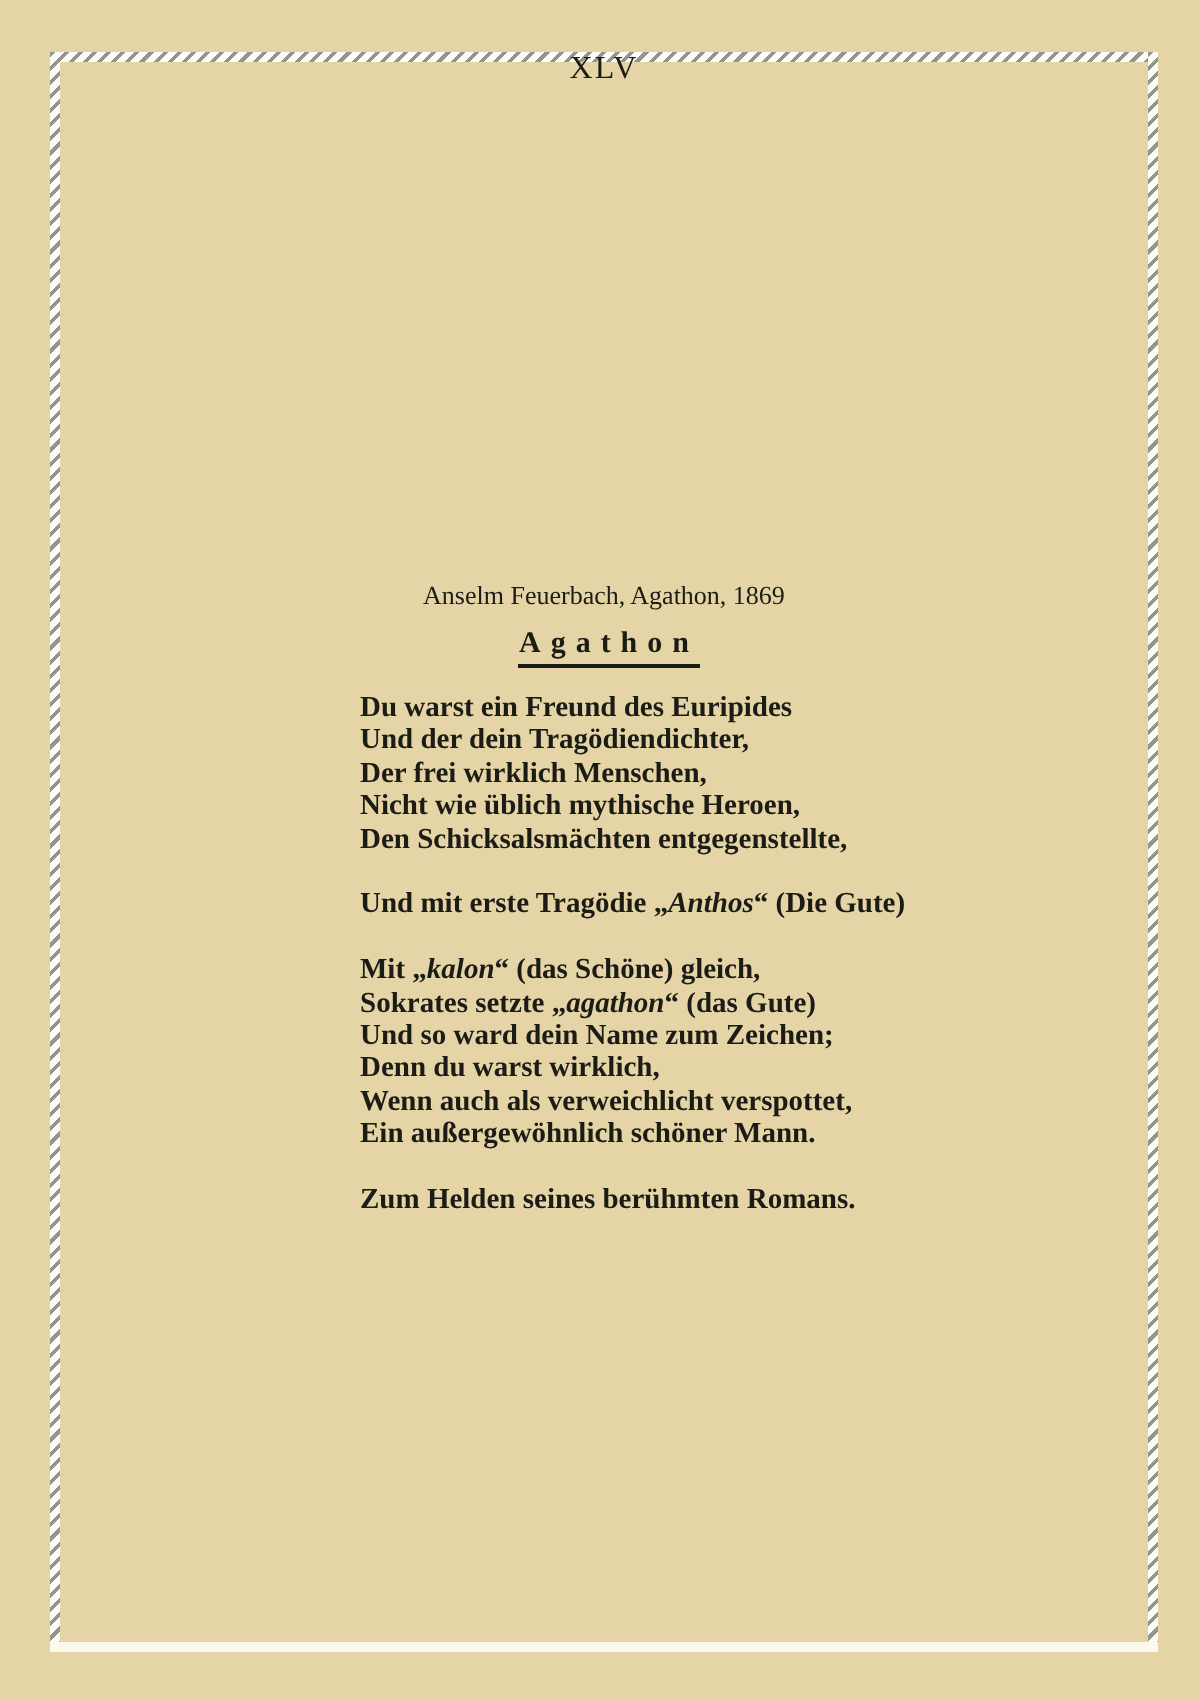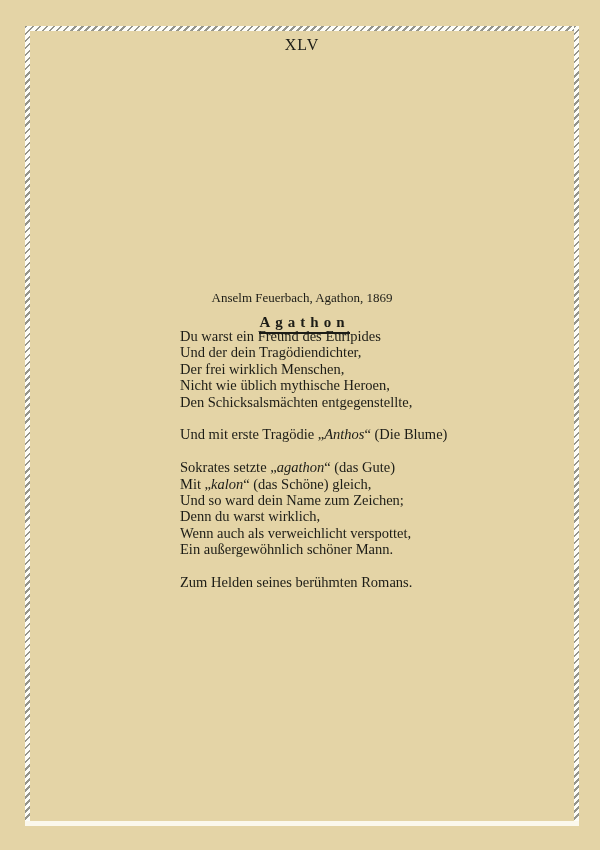--- a/index.html
+++ b/index.html
@@ -30,21 +30,21 @@
   #border-right  { left: 574px; top: 26px; width: 5px;   height: 795px; }
   #border-bottom { left: 25px; top: 821px; width: 554px; height: 5px; background: #fbf8ec; }
 
   .centered {
     position: absolute;
     left: 30px;
     width: 544px;
     text-align: center;
   }
   #page-number {
-    top: 36px;
+    top: 26px;
     font-size: 16px;
     letter-spacing: 1px;
   }
   #caption {
     top: 290px;
     font-size: 13px;
   }
   #title-row {
     top: 313px;
   }
@@ -53,23 +53,23 @@
     font-size: 15px;
     font-weight: bold;
     letter-spacing: 5px;
     margin-right: -5px; 
     padding-bottom: 1px;
     border-bottom: 2px solid #1c1c16;
   }
   #poem {
     position: absolute;
     left: 180px;
-    top: 328px;
+    top: 346px;
     font-size: 14.5px;
-    font-weight: normal;
+    font-weight: bold;
     line-height: 16.4px;
     white-space: nowrap;
   }
   .stanza {
     margin-bottom: 16.4px;
   }
   .poem-line em {
     font-style: italic;
   }
 </style>
@@ -91,25 +91,25 @@
 
 <div id="poem">
     <div class="stanza">
       <div class="poem-line"><span>Du warst ein Freund des Euripides</span></div>
       <div class="poem-line"><span>Und der dein Tragödiendichter,</span></div>
       <div class="poem-line"><span>Der frei wirklich Menschen,</span></div>
       <div class="poem-line"><span>Nicht wie üblich mythische Heroen,</span></div>
       <div class="poem-line"><span>Den Schicksalsmächten entgegenstellte,</span></div>
     </div>
     <div class="stanza">
-      <div class="poem-line"><span>Und mit erste Tragödie „</span><em>Anthos</em><span>“ (Die Blume)</span></div>
+      <div class="poem-line"><span>Und mit erste Tragödie „</span><em>Anthos</em><span>“ (Die Gute)</span></div>
     </div>
     <div class="stanza">
+      <div class="poem-line"><span>Mit „</span><em>kalon</em><span>“ (das Schöne) gleich,</span></div>
       <div class="poem-line"><span>Sokrates setzte „</span><em>agathon</em><span>“ (das Gute)</span></div>
-      <div class="poem-line"><span>Mit „</span><em>kalon</em><span>“ (das Schöne) gleich,</span></div>
       <div class="poem-line"><span>Und so ward dein Name zum Zeichen;</span></div>
       <div class="poem-line"><span>Denn du warst wirklich,</span></div>
       <div class="poem-line"><span>Wenn auch als verweichlicht verspottet,</span></div>
       <div class="poem-line"><span>Ein außergewöhnlich schöner Mann.</span></div>
     </div>
     <div class="stanza">
       <div class="poem-line"><span>Zum Helden seines berühmten Romans.</span></div>
     </div>
   </div>
 

